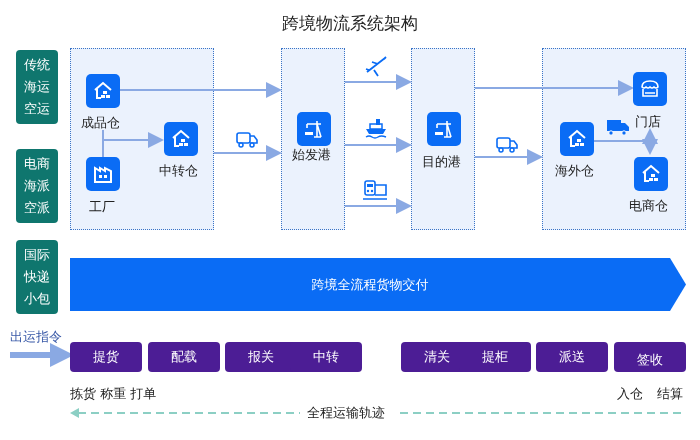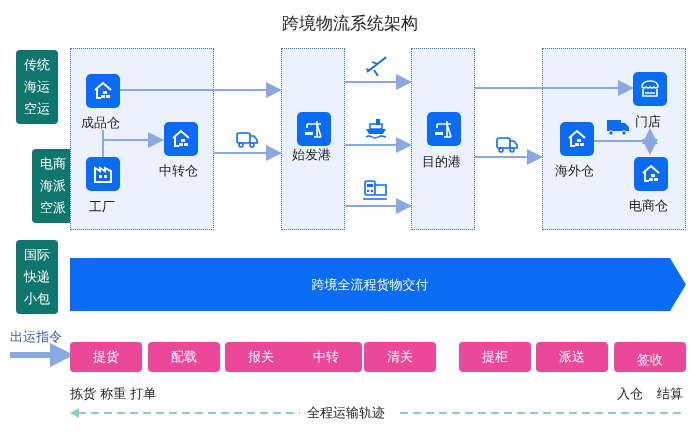--- a/index.html
+++ b/index.html
@@ -5,34 +5,34 @@
   html,body{margin:0;padding:0;background:#fff;}
   body{width:700px;height:440px;position:relative;overflow:hidden;font-family:"DejaVu Sans","Liberation Sans",sans-serif;color:#222;}
   .abs{position:absolute;}
   .title{left:0;width:700px;top:12px;text-align:center;font-size:17px;color:#222;}
   .tag{background:#0f766e;border-radius:4px;color:#fff;font-size:13px;line-height:22px;text-align:center;width:42px;padding:4px 0;}
   .zone{background:#ebf2fd;border:1px dotted #3a74c7;box-sizing:border-box;}
   .node{width:34px;height:34px;background:#0a6cf5;border-radius:5px;display:flex;align-items:center;justify-content:center;}
   .lbl{font-size:13px;color:#222;white-space:nowrap;}
   .band{left:70px;top:258px;width:616px;height:53px;}
   .band-text{left:70px;top:258px;width:600px;height:47px;line-height:53px;text-align:center;color:#fff;font-size:13px;}
-  .step{top:342px;height:30px;width:72px;background:#ec4899;border-radius:4px;color:#fff;font-size:13px;line-height:30px;text-align:center;}
+  .step{top:342px;height:30px;width:72px;background:#4c1d95;border-radius:4px;color:#fff;font-size:13px;line-height:30px;text-align:center;}
   .small{font-size:13px;color:#222;}
 </style>
 </head>
 <body>
 
 <div class="abs title">跨境物流系统架构</div>
 
 <div class="abs tag" style="left:16px;top:50px;">
   <div>传统</div>
   <div>海运</div>
   <div>空运</div>
 </div>
-<div class="abs tag" style="left:16px;top:149px;margin-left:16px;">
+<div class="abs tag" style="left:16px;top:149px;">
   <div>电商</div>
   <div>海派</div>
   <div>空派</div>
 </div>
 <div class="abs tag" style="left:16px;top:240px;">
   <div>国际</div>
   <div>快递</div>
   <div>小包</div>
 </div>
 
@@ -191,21 +191,21 @@
     <path d="M0 0 H600 L616 26.5 L600 53 H0 Z" fill="#0a6cf5"></path>
   </svg>
 <div class="abs band-text">跨境全流程货物交付</div>
 
 <div class="abs" style="left:10px;top:328px;font-size:13px;color:#3a5aa8;">出运指令</div>
 
 <div class="abs step" style="left:70px;">提货</div>
 <div class="abs step" style="left:148px;">配载</div>
 <div class="abs step" style="left:225px;">报关</div>
 <div class="abs step" style="left:290px;">中转</div>
-<div class="abs step" style="left:364px;font-family:Liberation Serif, serif;">清关</div>
+<div class="abs step" style="left:401px;font-family:Liberation Serif, serif;">清关</div>
 <div class="abs step" style="left:459px;">提柜</div>
 <div class="abs step" style="left:536px;">派送</div>
 <div class="abs step" style="left:614px;line-height:36px;">签收</div>
 
 <div class="abs small" style="left:70px;top:385px;">拣货 称重 打单</div>
 <div class="abs small" style="left:617px;top:385px;">入仓</div>
 <div class="abs small" style="left:657px;top:385px;">结算</div>
 
 <div class="abs small" style="left:307px;top:404px;">全程运输轨迹</div>
 

